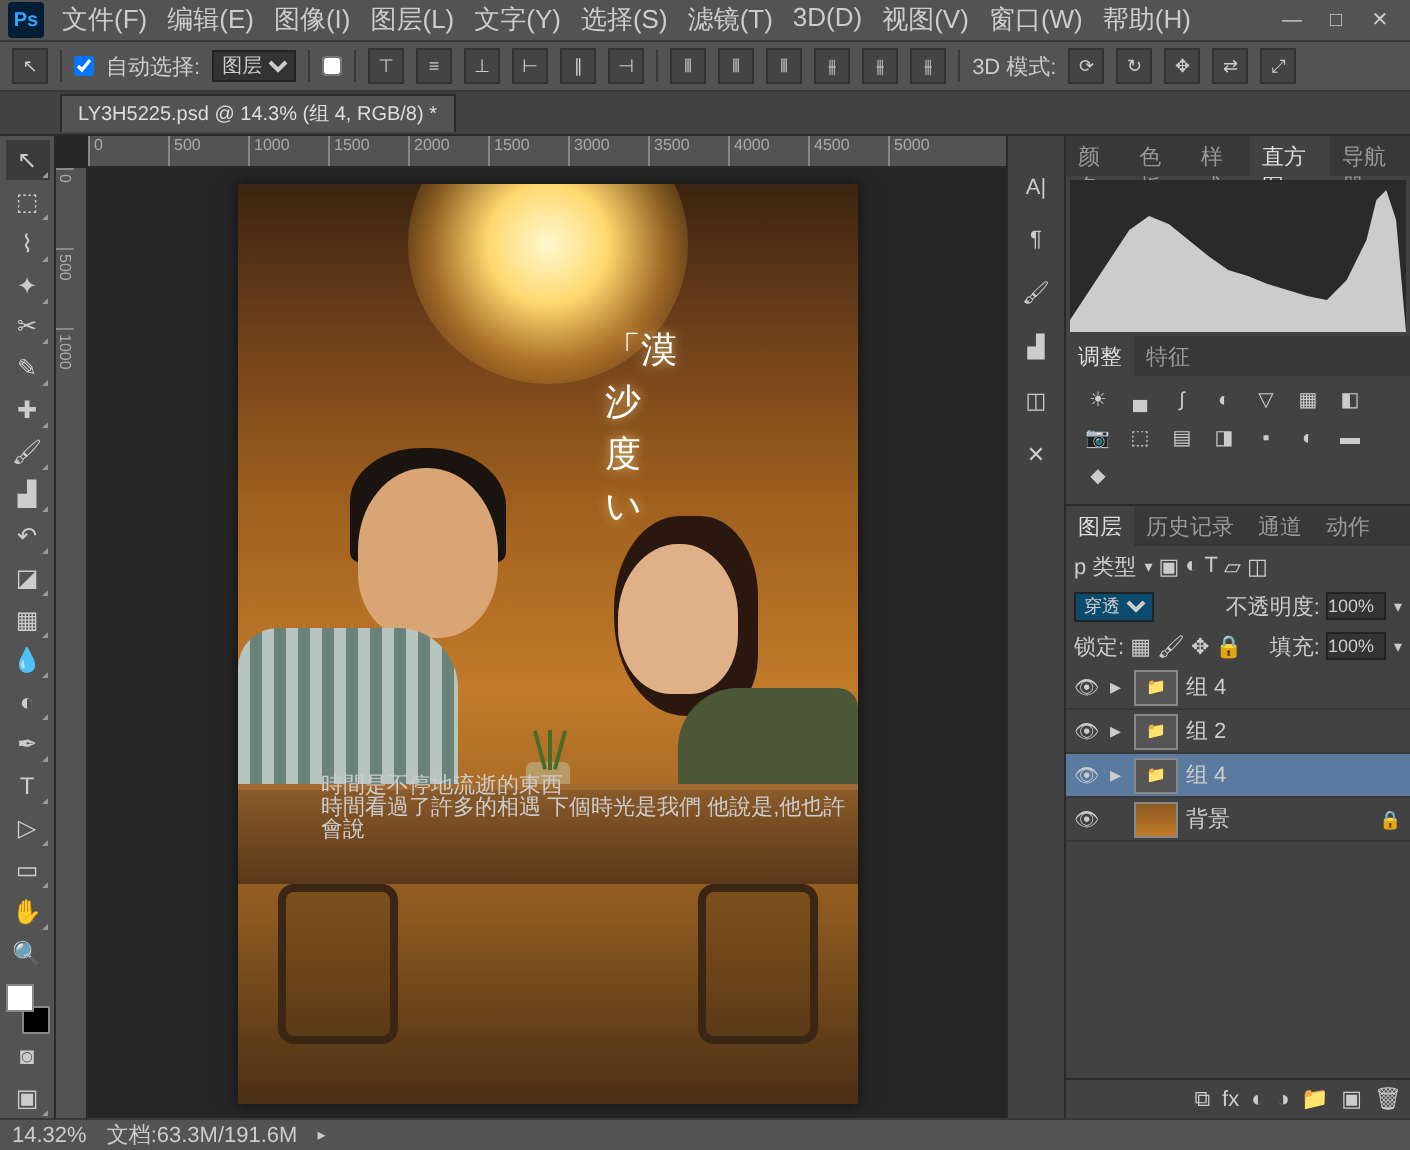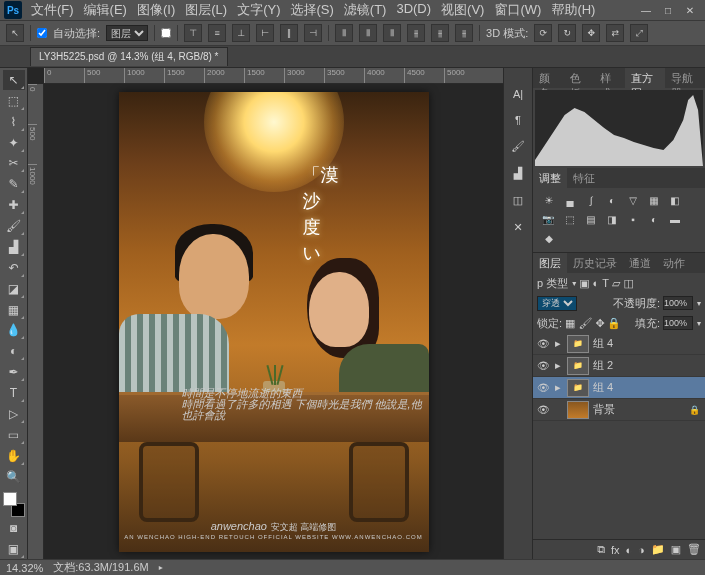--- a/index.html
+++ b/index.html
@@ -41,21 +41,21 @@
 .head-r{width:60px;height:75px;background:#e0b088;border-radius:50% 48% 40% 44%;position:absolute;top:20px;left:0}
 .hair-r{width:72px;height:100px;background:#2a1810;border-radius:46% 40% 30% 50%;position:absolute;top:6px;left:-2px}
 .body-r{width:90px;height:80px;background:#4a5838;position:absolute;top:92px;right:0;border-radius:30px 10px 10px 10px}
 .table{position:absolute;bottom:110px;left:0;right:0;height:50px;background:linear-gradient(180deg,#8a5a2a,#5a3818);border-top:3px solid #a06a30}
 .plant{position:absolute;bottom:155px;left:50%;transform:translateX(-50%);width:30px;height:34px}
 .pot{width:22px;height:16px;background:rgba(200,220,200,.4);border-radius:3px;position:absolute;bottom:0;left:4px}
 .leaf{width:2px;height:20px;background:#4a6a2a;position:absolute;bottom:12px}
 .leaf:nth-child(2){left:10px;transform:rotate(-15deg)}
 .leaf:nth-child(3){left:15px}
 .leaf:nth-child(4){left:20px;transform:rotate(15deg)}
-.smalltext{position:absolute;bottom:130px;left:63px;font-size:6px;color:rgba(255,240,200,.7);font-style:italic;line-height:9px}
+.smalltext{position:absolute;bottom:130px;left:42px;font-size:6px;color:rgba(255,240,200,.7);line-height:9px}
 .chairs{position:absolute;bottom:30px;left:0;right:0;height:90px}
 .chair{position:absolute;bottom:0;width:60px;height:80px;border:4px solid #3a2612;border-radius:8px;background:rgba(80,50,20,.3)}
 .chair.l{left:20px}
 .chair.r{right:20px}
 .wm{position:absolute;bottom:12px;left:0;right:0;text-align:center;color:#fff;font-style:italic;font-size:14px}
 .wm small{display:block;font-size:6px;letter-spacing:1px;font-style:normal}
 .midpanel{width:30px;background:#424242;border-left:1px solid #2a2a2a;border-right:1px solid #2a2a2a;display:flex;flex-direction:column;align-items:center;padding-top:20px;gap:14px}
 .midpanel div{font-size:11px;cursor:pointer}
 .rpanel{width:172px;background:#424242;display:flex;flex-direction:column}
 .ptabs{display:flex;height:20px;background:#383838;font-size:10px}
@@ -213,21 +213,20 @@
             <div class="leaf"></div>
             <div class="leaf"></div>
             <div class="leaf"></div>
           </div>
         <div class="table"></div>
         <div class="smalltext"><span>時間是不停地流逝的東西</span><br><span>時間看過了許多的相遇 下個時光是我們 他說是,他也許會說</span></div>
         <div class="chairs">
             <div class="chair l"></div>
             <div class="chair r"></div>
           </div>
-        <div class="wm"><span>anwenchao</span> <span style="font-size:9px;font-style:normal">安文超 高端修图</span><small>AN WENCHAO HIGH-END RETOUCH OFFICIAL WEBSITE WWW.ANWENCHAO.COM</small></div>
       </div>
     </div>
   </div>
 
   <div class="midpanel">
     <div>A|</div>
     <div>¶</div>
     <div>🖌</div>
     <div>▟</div>
     <div>◫</div>

